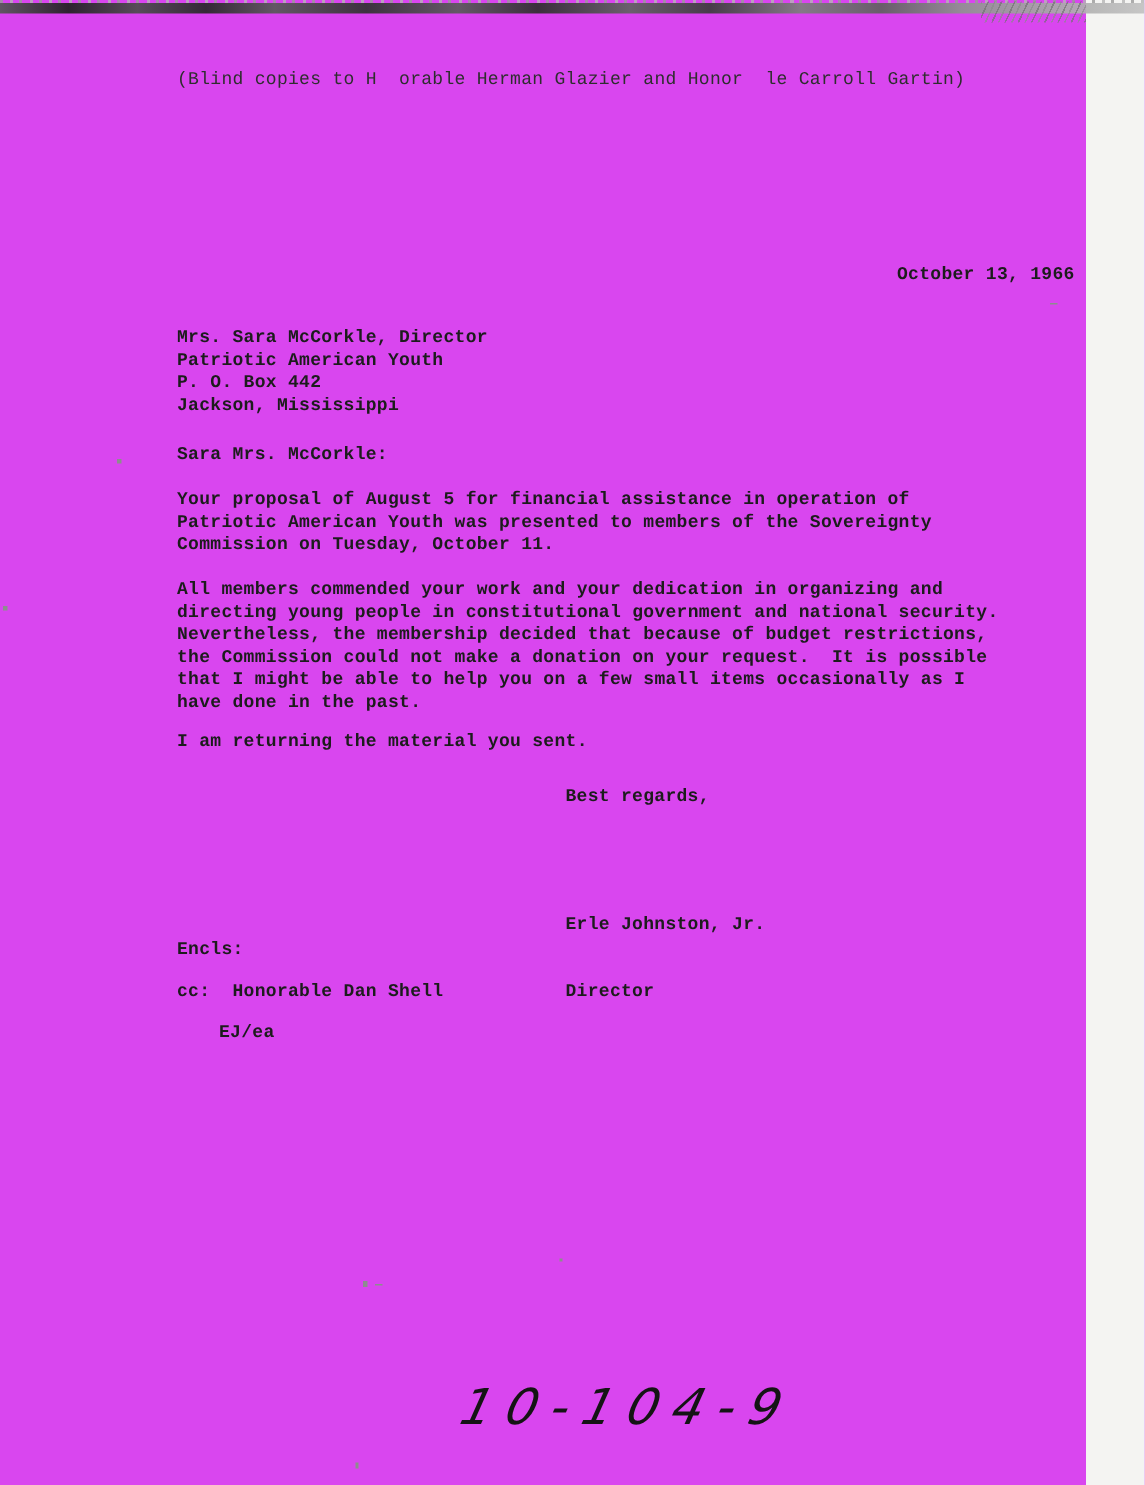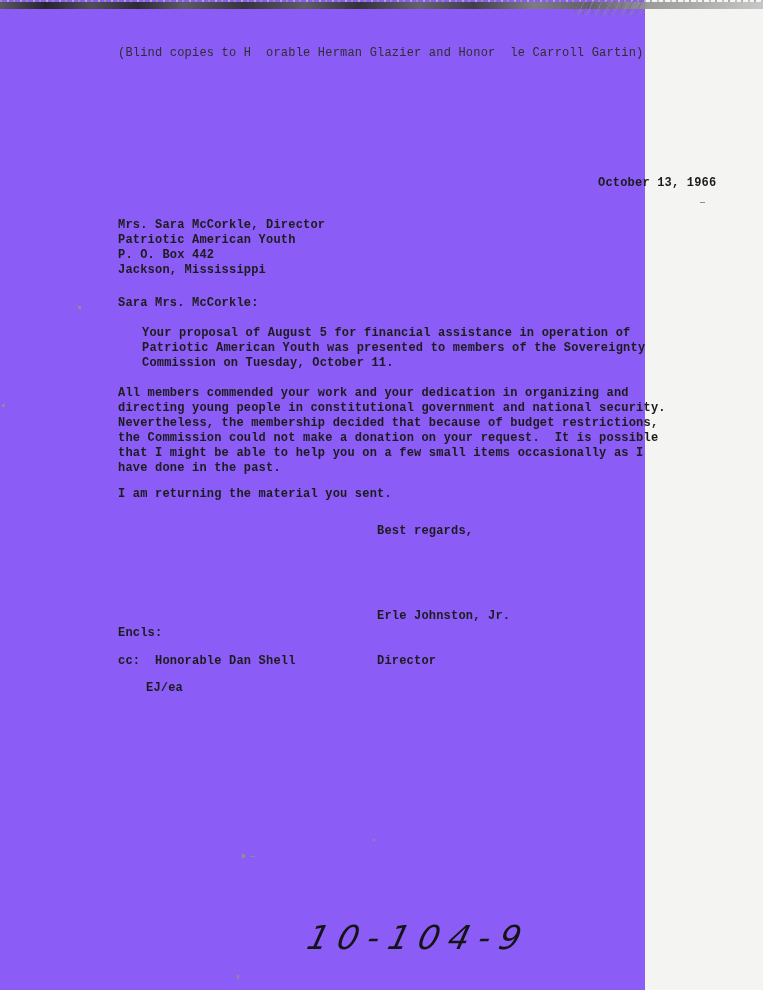--- a/index.html
+++ b/index.html
@@ -5,23 +5,23 @@
   html, body {
     margin: 0;
     padding: 0;
     width: 763px;
     height: 990px;
     overflow: hidden;
     background: #f4f4f2;
   }
   .page {
     position: relative;
-    width: 645px;
+    width: 724px;
     height: 990px;
-    background: #8b5cf6;
+    background: #d946ef;
     font-family: "Liberation Mono", "DejaVu Sans Mono", monospace;
     color: #1c1c1c;
   }
   
   .scan-band {
     position: absolute;
     top: 2px;
     left: 0;
     width: 763px;
     height: 7px;
@@ -94,21 +94,21 @@
 
   <div class="type" style="left:578px; top:176px;margin-left:20px;">October 13, 1966</div>
 
   <div class="type" style="left:118px; top:218px;">Mrs. Sara McCorkle, Director
 Patriotic American Youth
 P. O. Box 442
 Jackson, Mississippi</div>
 
   <div class="type" style="left:118px; top:296px;">Sara Mrs. McCorkle:</div>
 
-  <div class="type" style="left:118px; top:326px;margin-left:24px;">Your proposal of August 5 for financial assistance in operation of
+  <div class="type" style="left:118px; top:326px;">Your proposal of August 5 for financial assistance in operation of
 Patriotic American Youth was presented to members of the Sovereignty
 Commission on Tuesday, October 11.</div>
 
   <div class="type" style="left:118px; top:487px;">I am returning the material you sent.</div>
 
   <div class="type" style="left:118px; top:386px;">All members commended your work and your dedication in organizing and
 directing young people in constitutional government and national security.
 Nevertheless, the membership decided that because of budget restrictions,
 the Commission could not make a donation on your request.  It is possible
 that I might be able to help you on a few small items occasionally as I

